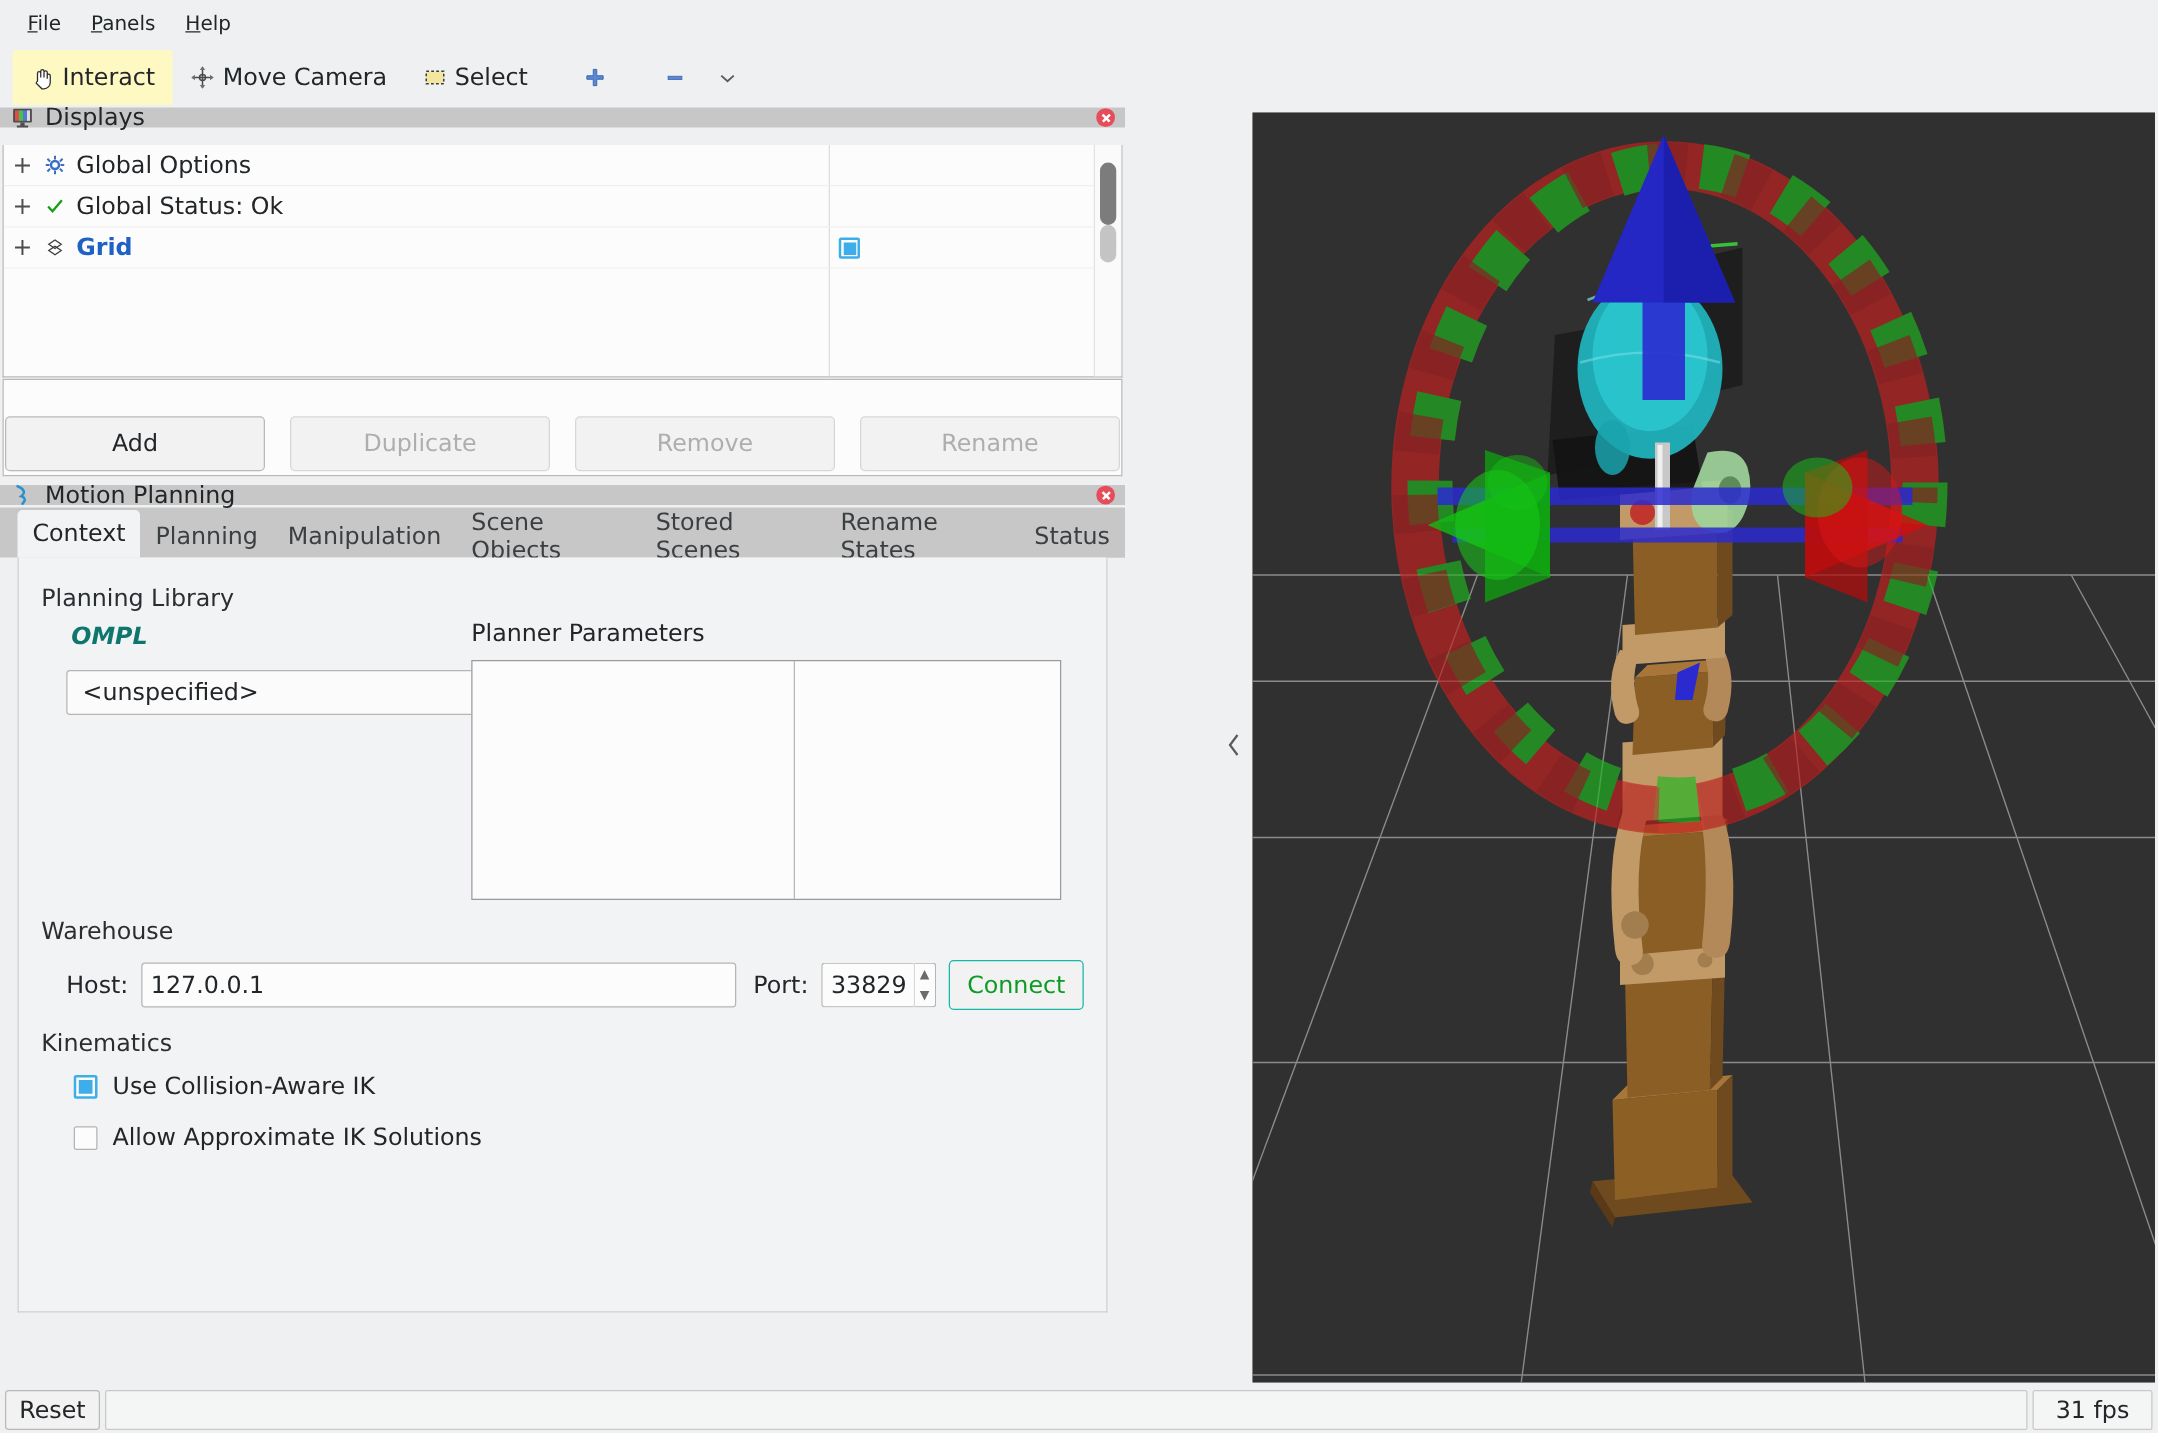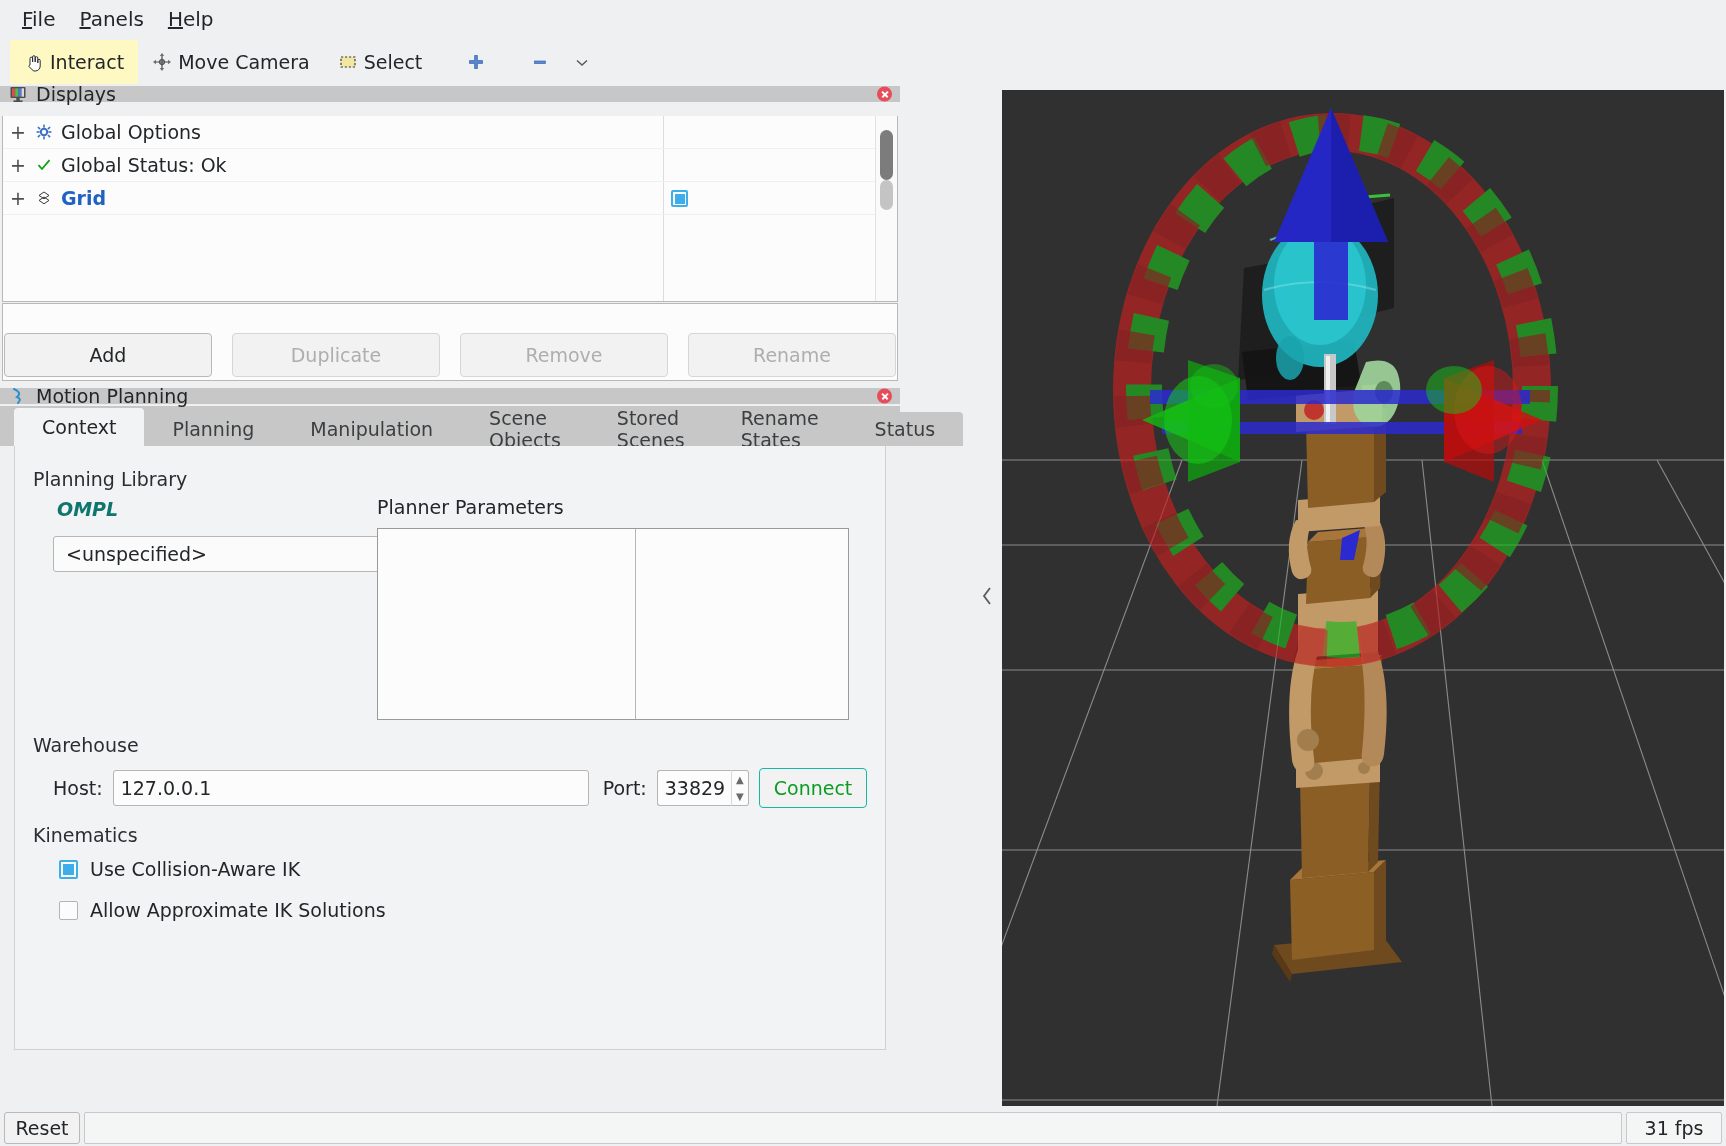--- a/index.html
+++ b/index.html
@@ -13,21 +13,21 @@
     color: #232629;
   }
   #app { position: relative; width: 1726px; height: 1146px; }
 
   
   .menubar {
     position: absolute; left: 0; top: 0; width: 1726px; height: 38px;
     background: #eff0f1; display: flex; align-items: center; padding-left: 10px;
   }
   .menu-item {
-    padding: 4px 12px; font-size: 20px; color: #232629; cursor: default;
+    padding: 4px 12px; font-size: 16px; color: #232629; cursor: default;
     line-height: 1;
   }
   .menu-item u { text-decoration: underline; }
 
   
   .toolbar {
     position: absolute; left: 0; top: 38px; width: 1726px; height: 48px;
     background: #eff0f1; display: flex; align-items: center; padding-left: 10px;
   }
   .tb-btn {
@@ -110,21 +110,21 @@
   }
   .flatbtn.disabled { color: #aeaeae; border-color: #d6d6d6; }
 
   
   #mp-panel { position: absolute; left: 0; top: 388px; width: 900px; }
   .tabbar {
     display: flex; align-items: flex-end; height: 40px; background: #c7c7c7;
     padding-left: 14px; margin-top: 2px;
   }
   .tab {
-    height: 34px; padding: 0 28px; display: flex; align-items: center;
+    height: 34px; padding: 0 12px; display: flex; align-items: center;
     font-size: 19px; color: #3b3f42; background: #c7c7c7;
     border-top-left-radius: 4px; border-top-right-radius: 4px; cursor: default;
   }
   .tab.active { background: #f2f3f4; color: #232629; height: 38px; }
   .tabpage {
     margin: 0 14px; border: 1px solid #cfd0d1; border-top: none;
     background: #f2f3f4; height: 604px; position: relative;
   }
 
   .sect-title { font-weight: normal; font-size: 19px; color: #2b2e31; }

